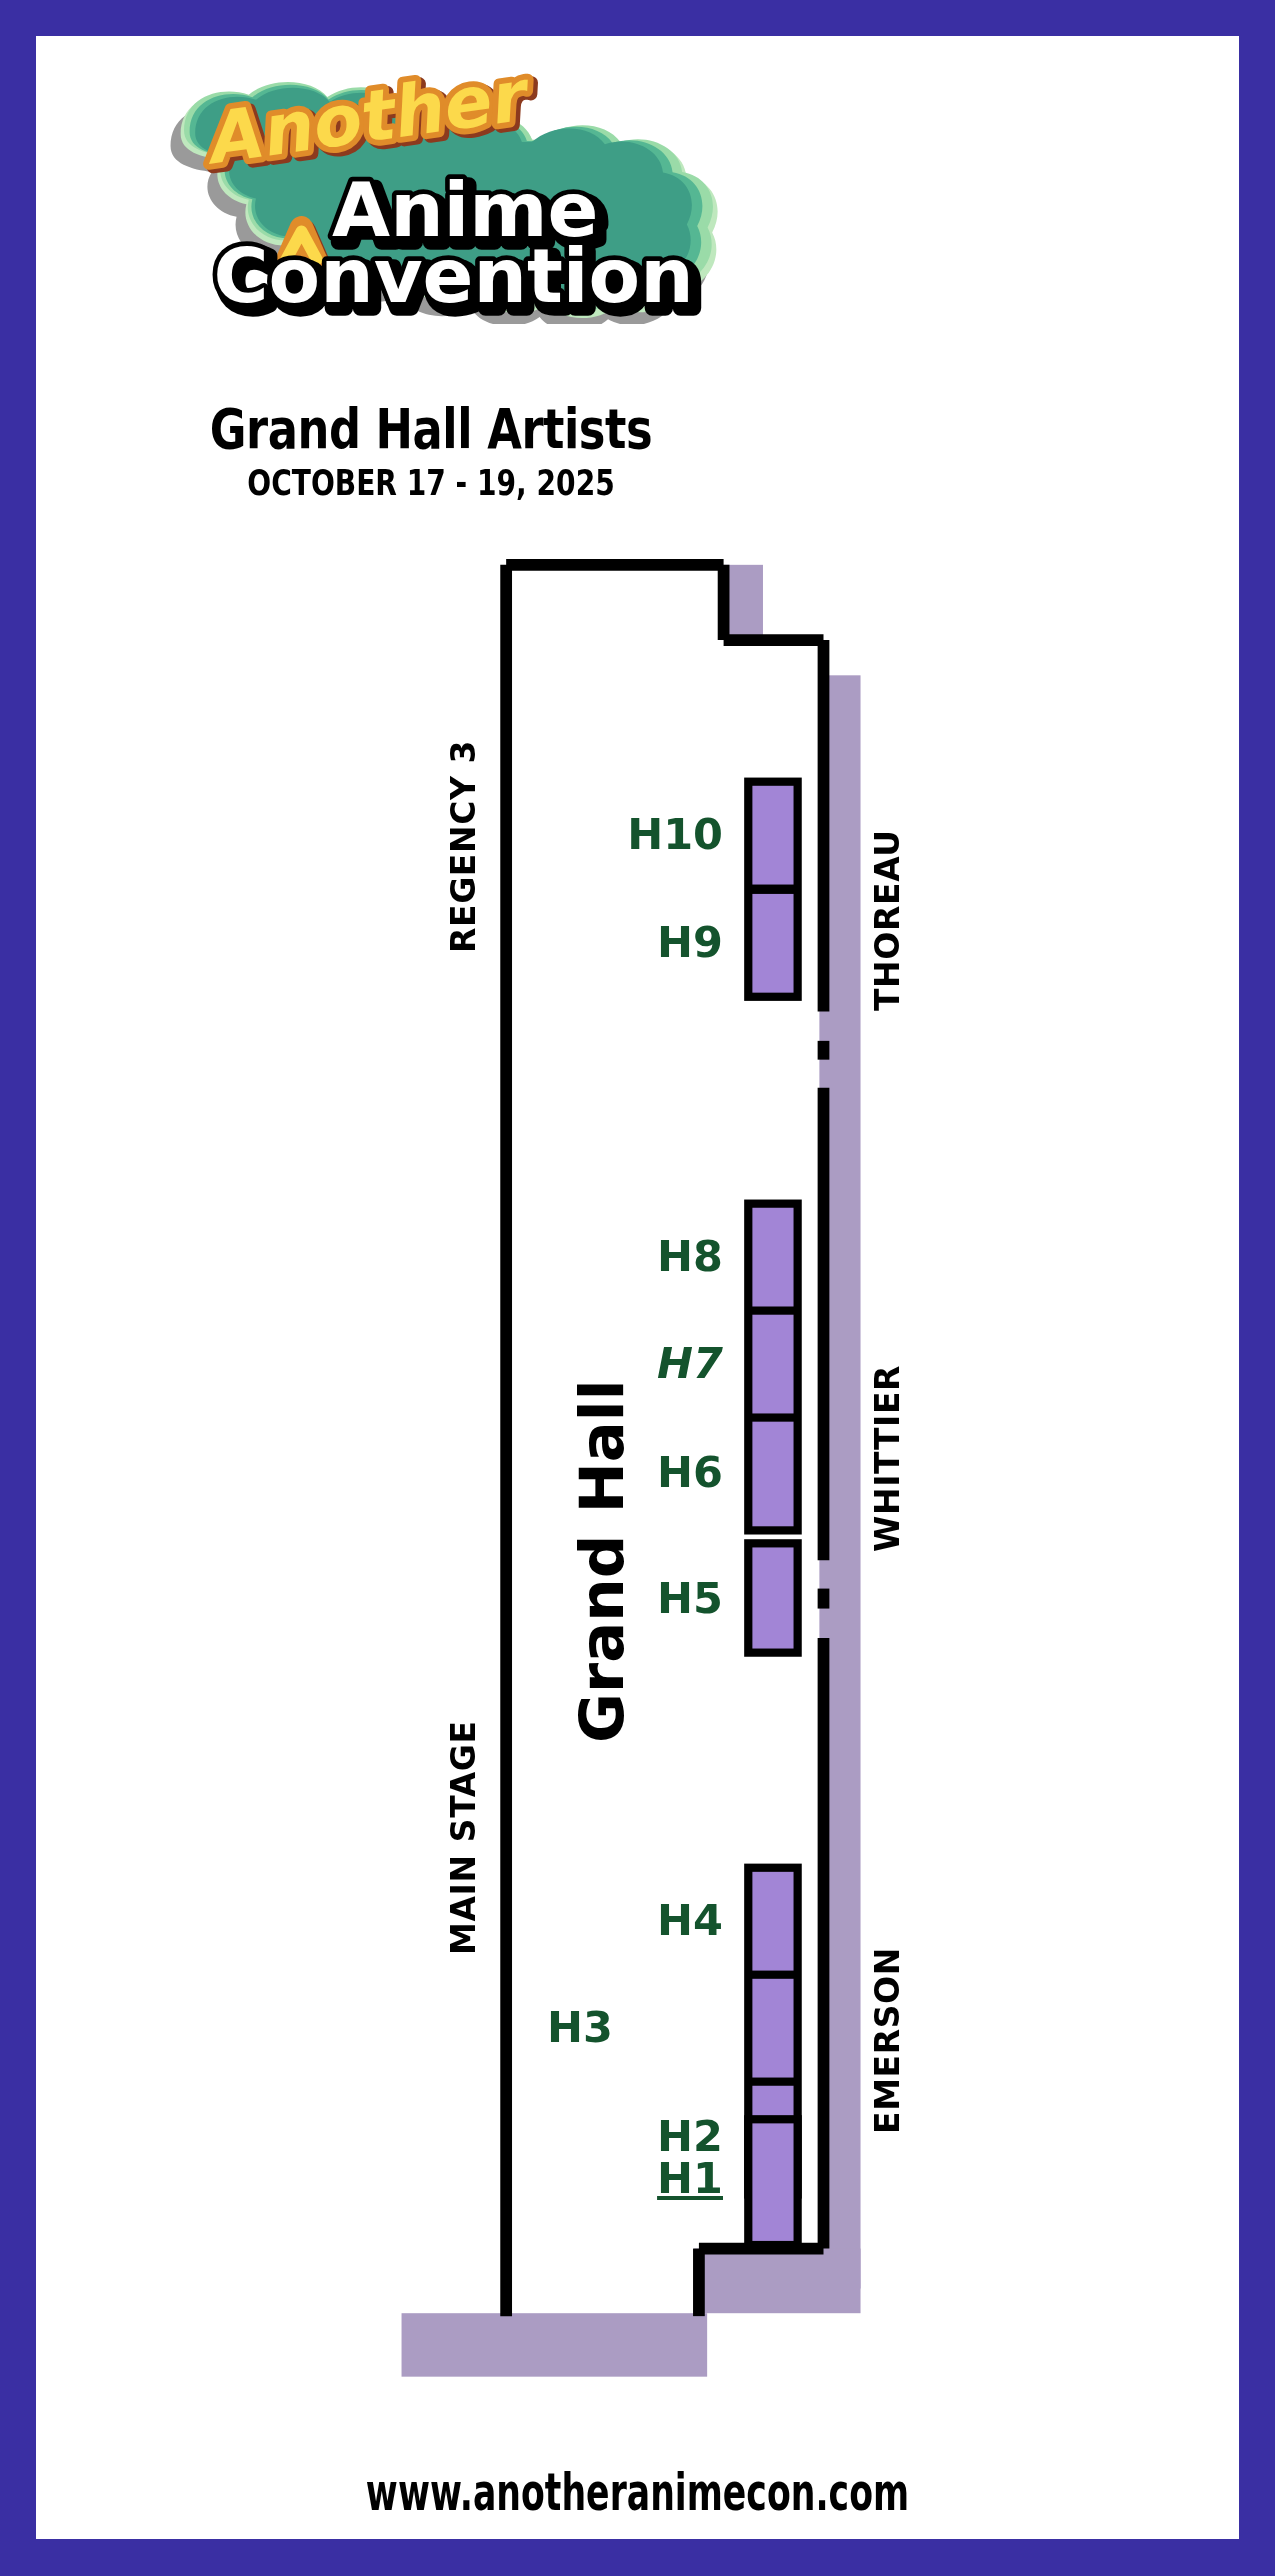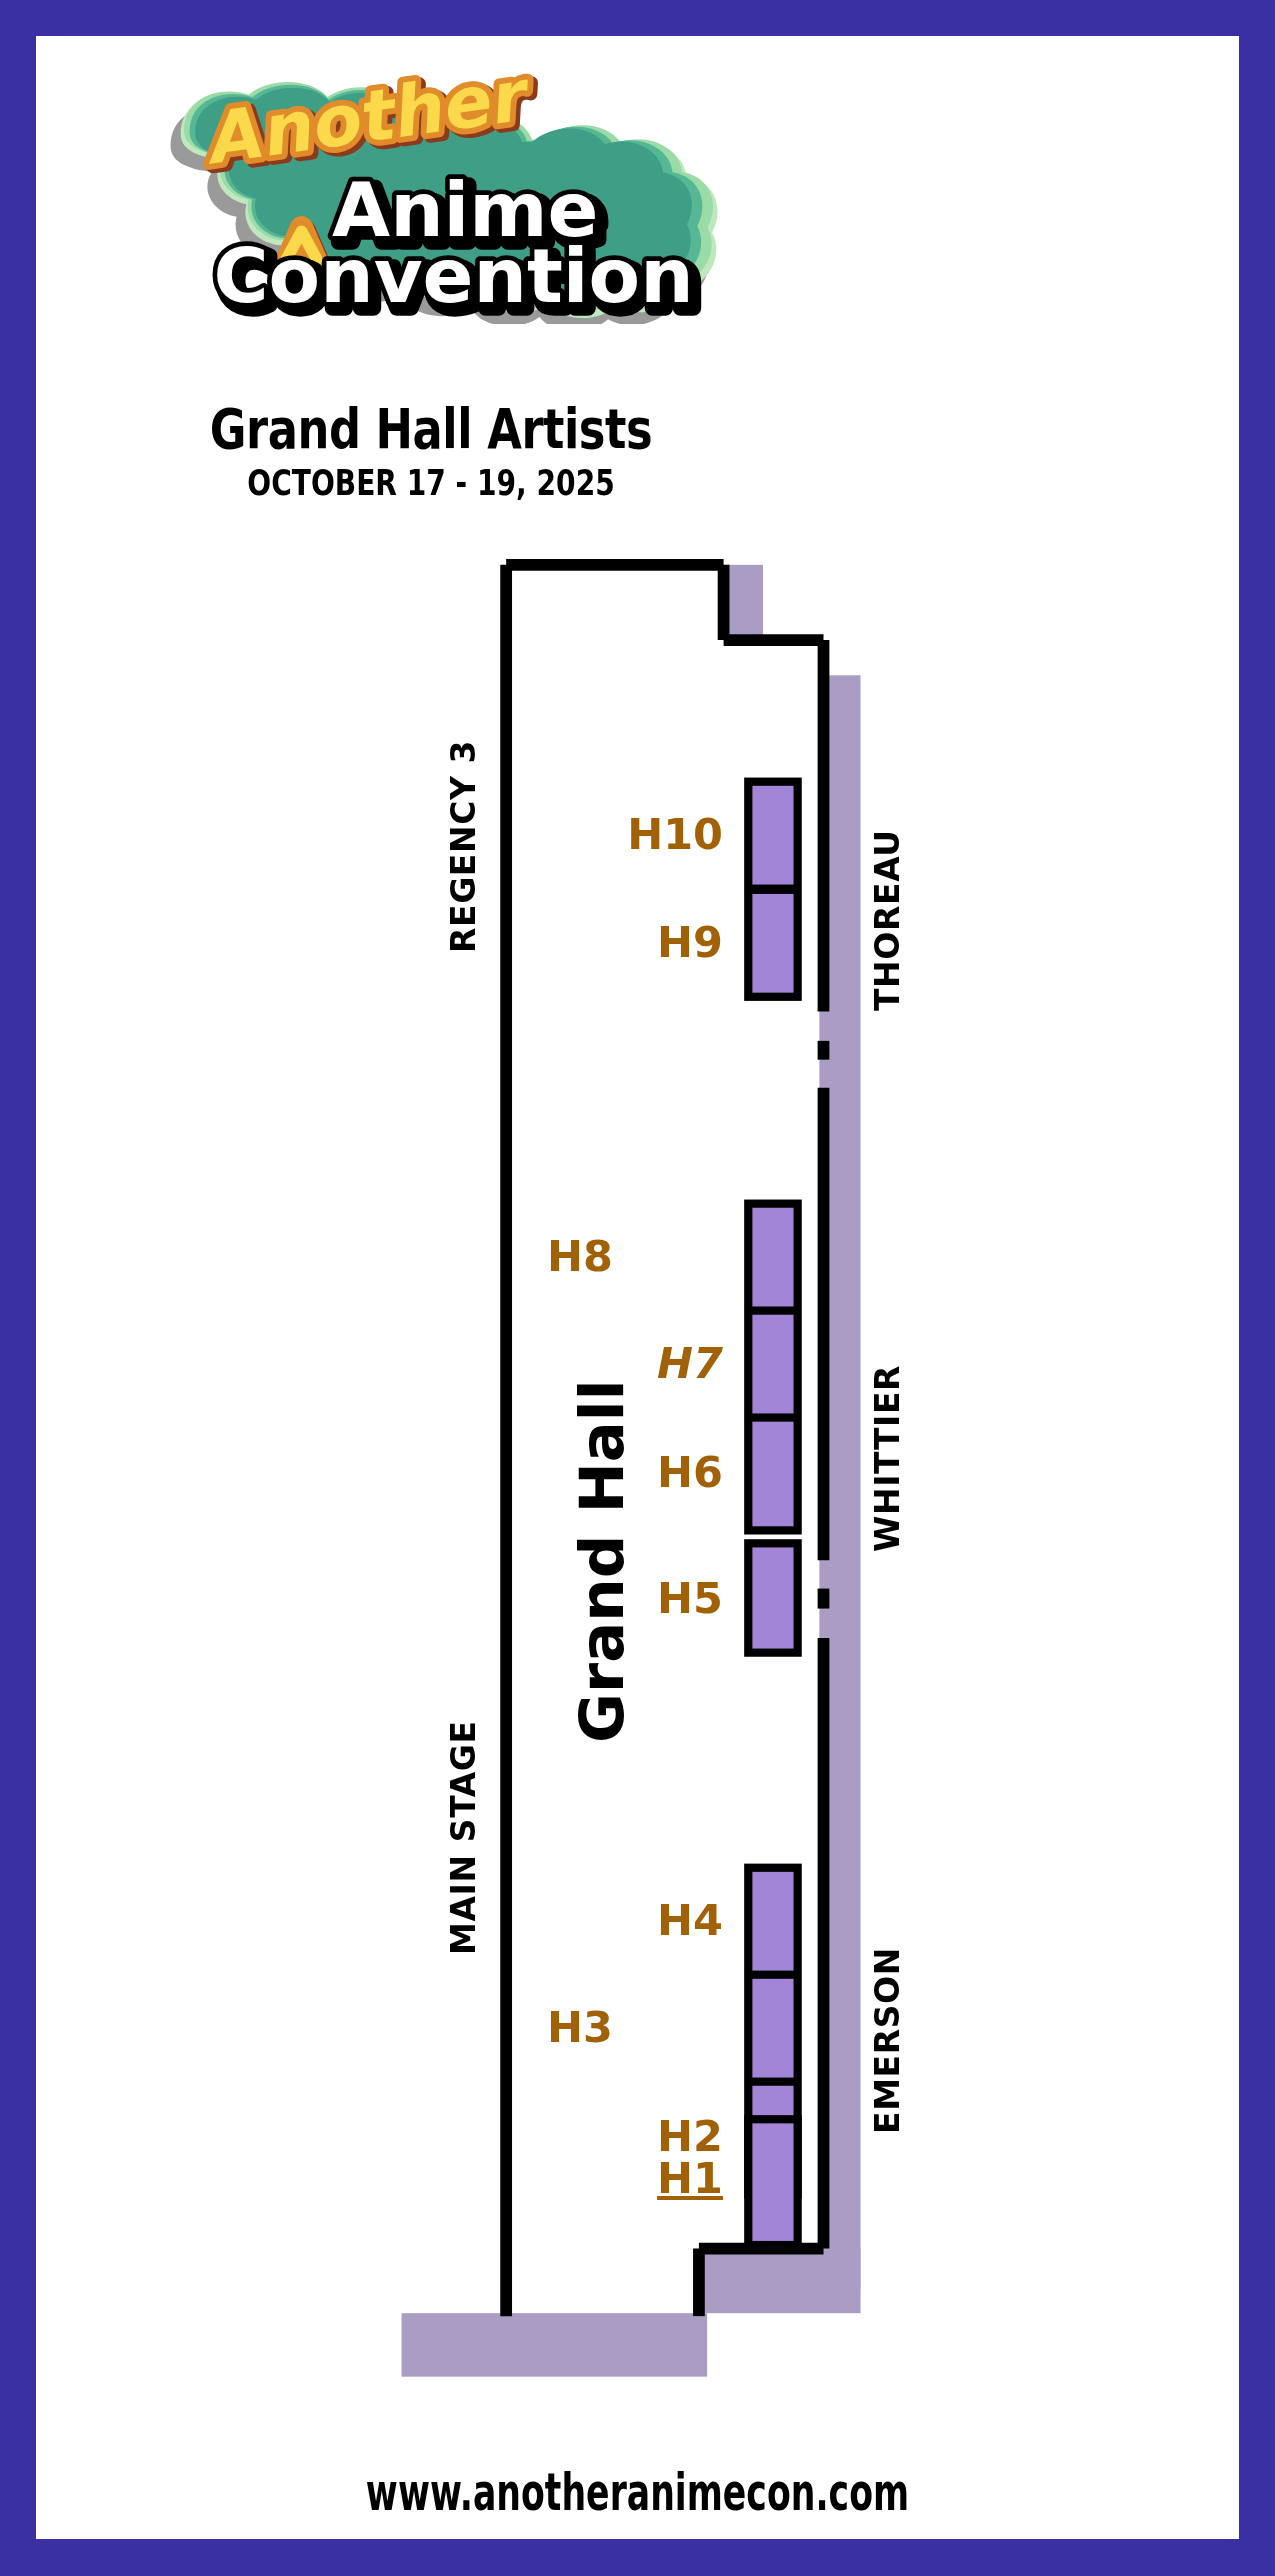--- a/index.html
+++ b/index.html
@@ -105,21 +105,21 @@
   .rot-label.v {
     
     transform: rotate(-90deg);
   }
 
   .booth-label {
     position: absolute;
     font-family: "DejaVu Sans", sans-serif;
     font-weight: bold;
     font-size: 43px;
-    color: #a16207;
+    color: #14532d;
     text-align: right;
     white-space: nowrap;
     line-height: 1;
   }
 </style>
 </head>
 <body>
 
 <div id="poster" style="background: rgb(58, 47, 163);">
   <div id="inner" style="background: rgb(255, 255, 255);">
@@ -284,21 +284,21 @@
 
       <div class="rot-label v" style="left:835px; top:464px; font-size:33px; letter-spacing:0.6px;">THOREAU</div>
 
       <div class="rot-label v" style="left:835px; top:1005px; font-size:33px; letter-spacing:0.6px;">WHITTIER</div>
 
       <div class="rot-label v" style="left:835px; top:1587px; font-size:33px; letter-spacing:0.6px;">EMERSON</div>
 
       <div class="booth-label" style="left: 511px; top: 266px; width: 176px; text-align: right;">H10</div>
       <div class="booth-label" style="left: 511px; top: 374px; width: 176px; text-align: right;">H9</div>
 
-      <div class="booth-label" style="left: 511px; top: 688px; width: 176px; text-align: left;">H8</div>
+      <div class="booth-label" style="left: 511px; top: 688px; width: 176px; text-align: right;">H8</div>
       <div class="booth-label" style="left: 511px; top: 795px; width: 176px; text-align: right; font-style: italic;">H7</div>
       <div class="booth-label" style="left: 511px; top: 904px; width: 176px; text-align: right;">H6</div>
       <div class="booth-label" style="left: 511px; top: 1030px; width: 176px; text-align: right;">H5</div>
 
       <div class="booth-label" style="left: 511px; top: 1352px; width: 176px; text-align: right;">H4</div>
       <div class="booth-label" style="left: 511px; top: 1459px; width: 176px; text-align: left;">H3</div>
       <div class="booth-label" style="left: 511px; top: 1568px; width: 176px; text-align: right;">H2</div>
       <div class="booth-label" style="left: 511px; top: 1610px; width: 176px; text-align: right; text-decoration: underline;">H1</div>
     </div>
 

